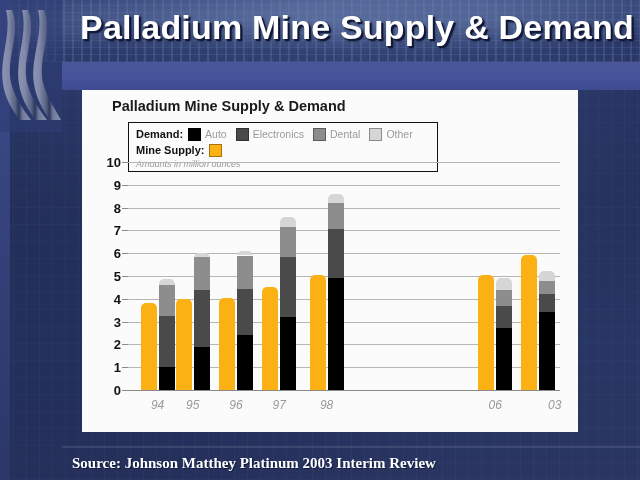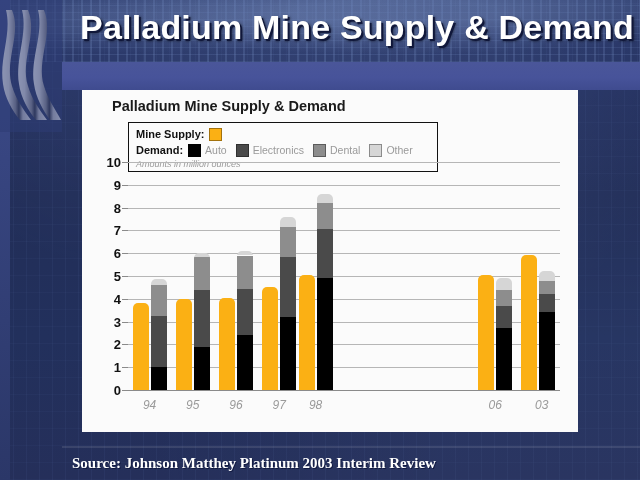--- a/index.html
+++ b/index.html
@@ -156,33 +156,33 @@
 
   <div id="titlebar">
     <div id="title">Palladium Mine Supply &amp; Demand</div>
   </div>
 
   <div id="panel">
     <div id="chart-title">Palladium Mine Supply &amp; Demand</div>
 
     <div id="legend">
       <div class="row">
-        <span class="lbl">Mine Supply:</span>
-        <span class="sw" style="background:#fbb014"></span>
-      </div>
-      <div class="row">
         <span class="lbl">Demand:</span>
         <span class="sw" style="background:#000000"></span>
         <span class="sname">Auto</span>
         <span class="sw" style="background:#4a4a4a"></span>
         <span class="sname">Electronics</span>
         <span class="sw" style="background:#8d8d8d"></span>
         <span class="sname">Dental</span>
         <span class="sw" style="background:#d6d6d6"></span>
         <span class="sname">Other</span>
+      </div>
+      <div class="row">
+        <span class="lbl">Mine Supply:</span>
+        <span class="sw" style="background:#fbb014"></span>
       </div>
       <div class="note">Amounts in million ounces</div>
     </div>
 
     <div id="plot">
         <div class="gridline zero" style="top: 228px;"></div>
         <div class="ytickmark" style="top: 228px;"></div>
         <div class="ytick" style="top: 228px;">0</div>
         <div class="gridline" style="top: 205.2px;"></div>
         <div class="ytickmark" style="top: 205.2px;"></div>
@@ -207,21 +207,21 @@
         <div class="ytick" style="top: 68.4px;">7</div>
         <div class="gridline" style="top: 45.6px;"></div>
         <div class="ytickmark" style="top: 45.6px;"></div>
         <div class="ytick" style="top: 45.6px;">8</div>
         <div class="gridline" style="top: 22.8px;"></div>
         <div class="ytickmark" style="top: 22.8px;"></div>
         <div class="ytick" style="top: 22.8px;">9</div>
         <div class="gridline" style="top: 0px;"></div>
         <div class="ytickmark" style="top: 0px;"></div>
         <div class="ytick" style="top: 0px;">10</div>
-        <div class="grp" style="left: 0px; width: 43.2px;">
+        <div class="grp" style="left: 8px; width: 43.2px;">
           <div class="bar supply" style="left: 4.6px; width: 16px; height: 86.64px;"></div>
           <div class="stack" style="left: 22.6px; width: 16px; height: 110.58px;">
             <div class="seg auto" style="bottom: 0px; height: 22.8px;"></div>
             <div class="seg elec" style="bottom: 22.8px; height: 51.3px;"></div>
             <div class="seg dental" style="bottom: 74.1px; height: 30.78px;"></div>
             <div class="seg other" style="bottom: 104.88px; height: 5.7px;"></div>
           </div>
           <div class="xtick" style="left: 21.6px;">94</div>
         </div>
         <div class="grp" style="left: 43.2px; width: 43.2px;">
@@ -247,21 +247,21 @@
         <div class="grp" style="left: 129.6px; width: 43.2px;">
           <div class="bar supply" style="left: 4.6px; width: 16px; height: 102.6px;"></div>
           <div class="stack" style="left: 22.6px; width: 16px; height: 173.28px;">
             <div class="seg auto" style="bottom: 0px; height: 72.96px;"></div>
             <div class="seg elec" style="bottom: 72.96px; height: 60.42px;"></div>
             <div class="seg dental" style="bottom: 133.38px; height: 29.64px;"></div>
             <div class="seg other" style="bottom: 163.02px; height: 10.26px;"></div>
           </div>
           <div class="xtick" style="left: 21.6px;">97</div>
         </div>
-        <div class="grp" style="left: 166px; width: 43.2px;">
+        <div class="grp" style="left: 177px; width: 43.2px;">
           <div class="bar supply" style="left: 4.6px; width: 16px; height: 115.14px;"></div>
           <div class="stack" style="left: 22.6px; width: 16px; height: 196.08px;">
             <div class="seg auto" style="bottom: 0px; height: 111.72px;"></div>
             <div class="seg elec" style="bottom: 111.72px; height: 49.02px;"></div>
             <div class="seg dental" style="bottom: 160.74px; height: 26.22px;"></div>
             <div class="seg other" style="bottom: 186.96px; height: 9.12px;"></div>
           </div>
           <div class="xtick" style="left: 21.6px;">98</div>
         </div>
         <div class="grp" style="left: 345.6px; width: 43.2px;">
@@ -275,20 +275,20 @@
           <div class="xtick" style="left: 21.6px;">06</div>
         </div>
         <div class="grp" style="left: 388.8px; width: 43.2px;">
           <div class="bar supply" style="left: 4.6px; width: 16px; height: 134.52px;"></div>
           <div class="stack" style="left: 22.6px; width: 16px; height: 118.56px;">
             <div class="seg auto" style="bottom: 0px; height: 77.52px;"></div>
             <div class="seg elec" style="bottom: 77.52px; height: 18.24px;"></div>
             <div class="seg dental" style="bottom: 95.76px; height: 13.68px;"></div>
             <div class="seg other" style="bottom: 109.44px; height: 9.12px;"></div>
           </div>
-          <div class="xtick" style="left: 25px;">03</div>
+          <div class="xtick" style="left: 38px;">03</div>
         </div>
       </div>
   </div>
 
   <div id="footerline"></div>
   <div id="source">Source: Johnson Matthey Platinum 2003 Interim Review</div>
 </div>
 
 </body></html>

